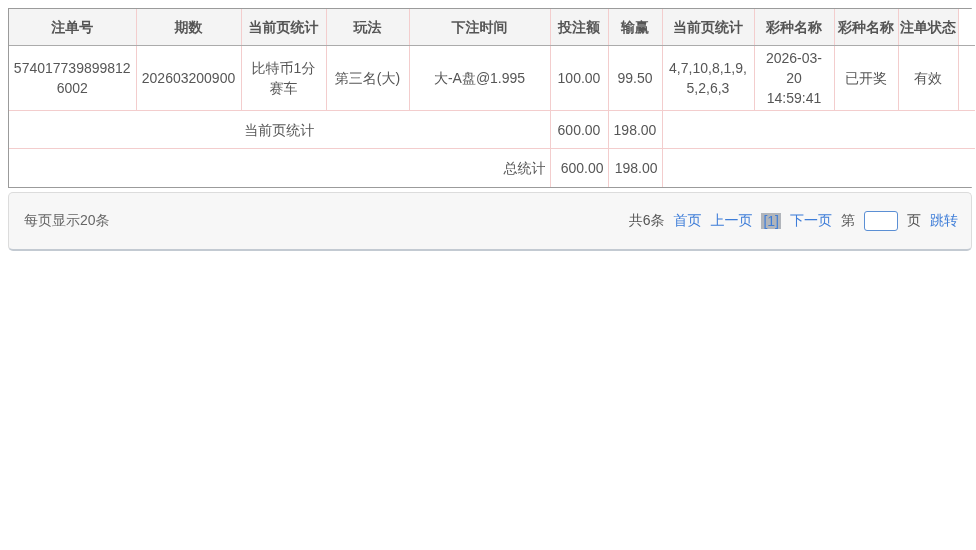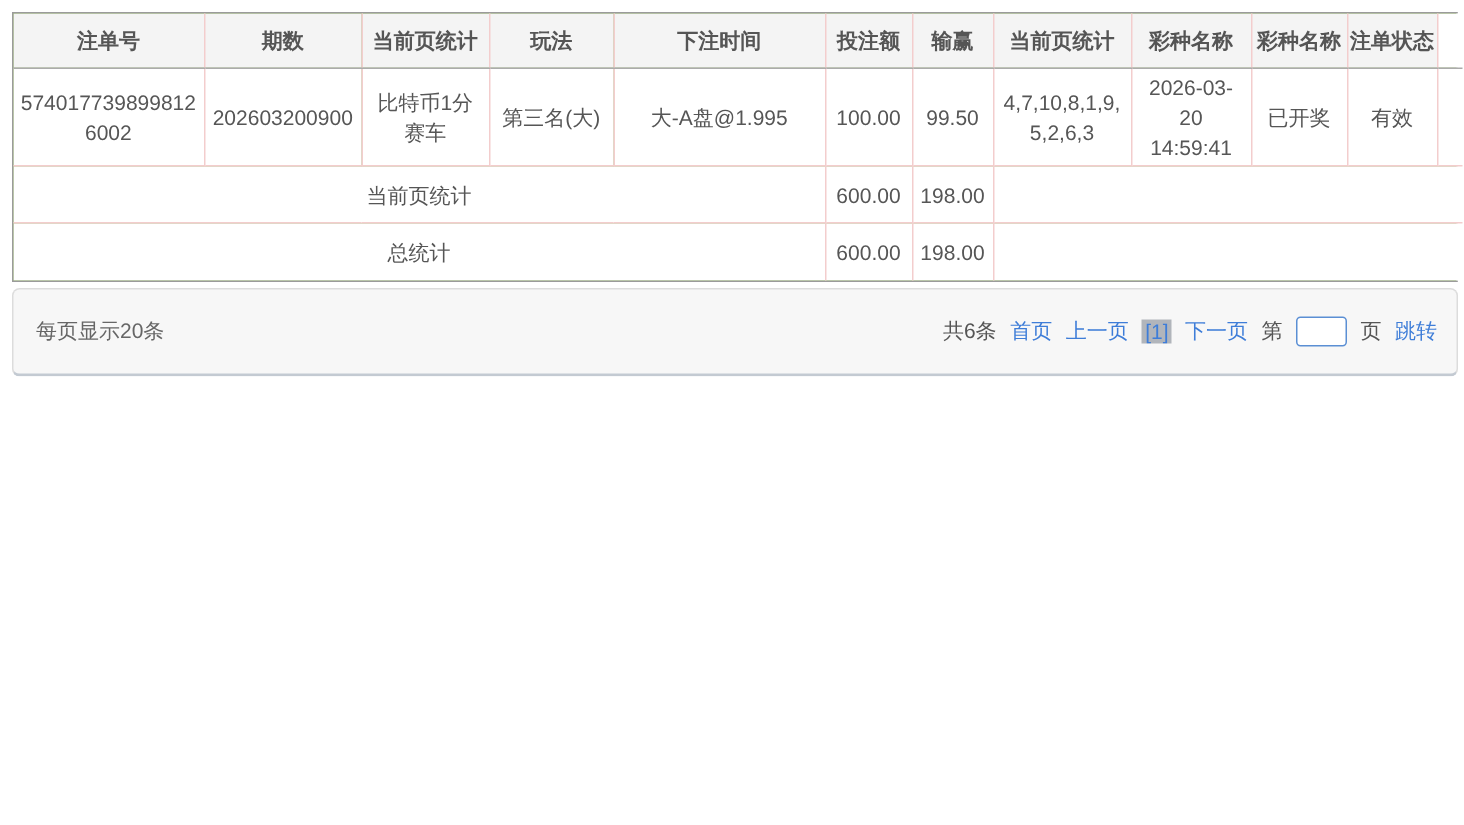--- a/index.html
+++ b/index.html
@@ -40,21 +40,21 @@
     font-weight: bold;
     color: #555;
     height: 36px;
     border-bottom: 1px solid #ababab;
     padding: 2px 0;
   }
   thead th.filler-col { background: #ffffff; }
   tbody td { height: 58px; background: #ffffff; }
   td.break { word-break: break-all; }
   tfoot td { height: 38px; background: #ffffff; }
-  tfoot tr:last-child td { border-bottom: none; }
+  tfoot tr:last-child td { border-bottom: none; text-align: right; }
 
   .footer-bar {
     width: 964px;
     height: 59px;
     margin-top: 4px;
     background: #f7f7f7;
     border: 1px solid #dcdcdc;
     border-bottom: 2px solid #c3cad2;
     border-radius: 5px;
     box-sizing: border-box;

